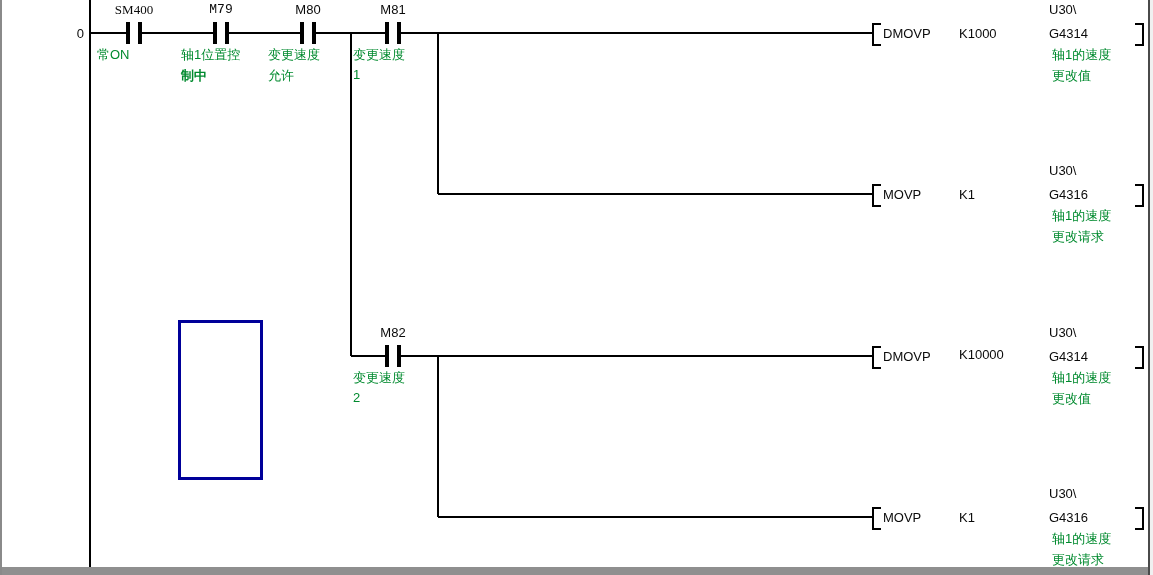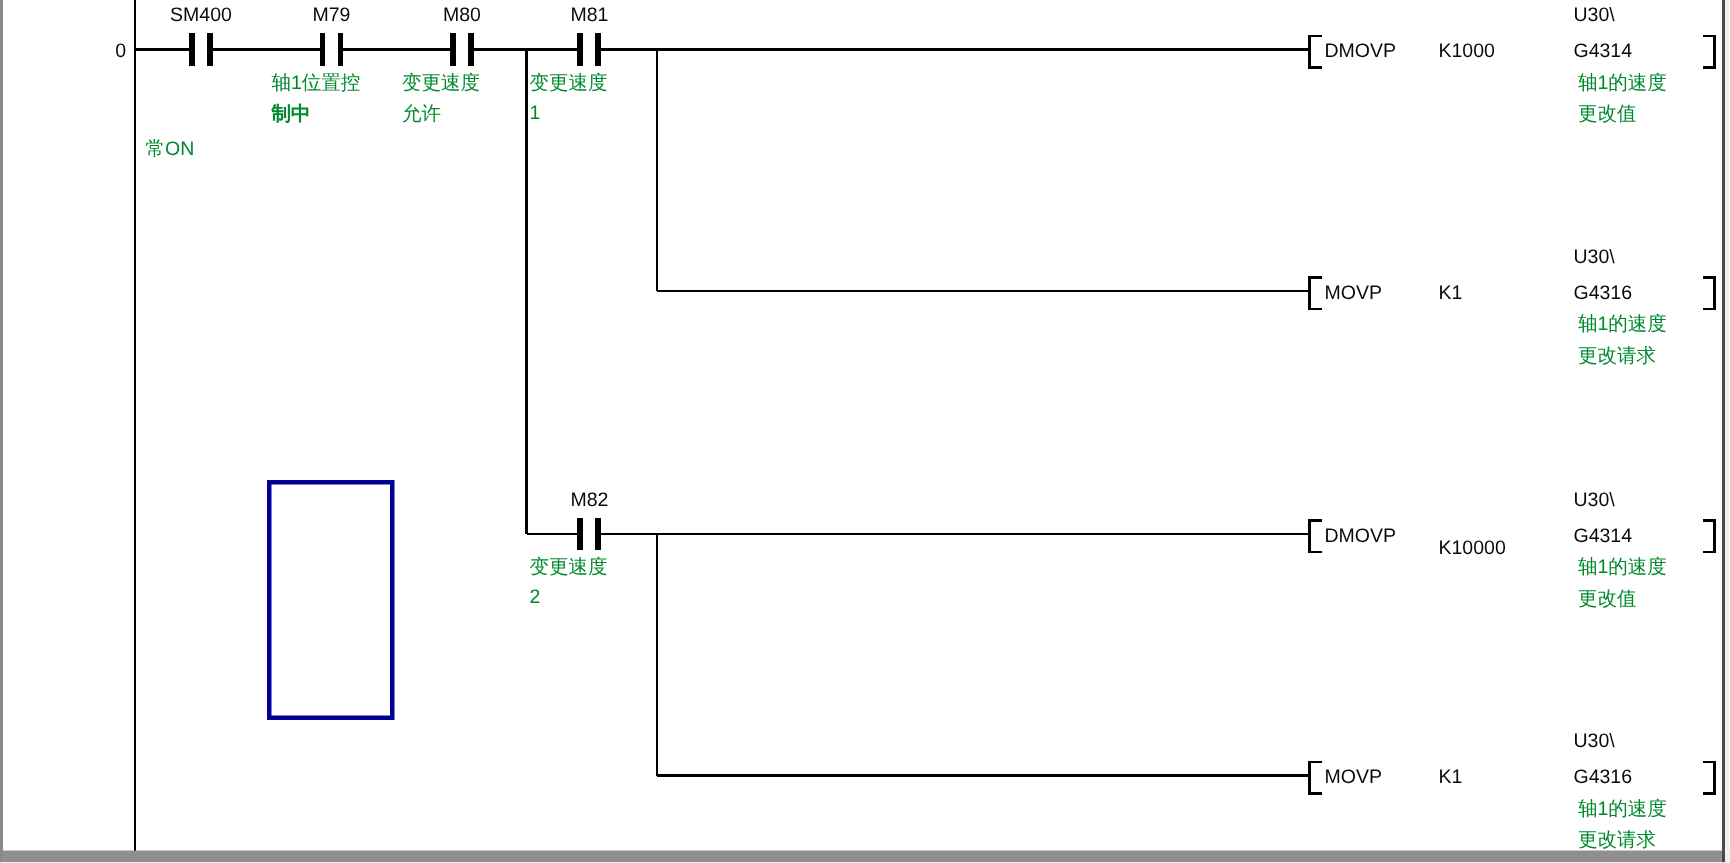--- a/index.html
+++ b/index.html
@@ -67,27 +67,27 @@
     <path d="M881 508 H873 V529 H881"></path>
 
     <path d="M1135 24 H1143 V45 H1135"></path>
     <path d="M1135 185 H1143 V206 H1135"></path>
     <path d="M1135 347 H1143 V368 H1135"></path>
     <path d="M1135 508 H1143 V529 H1135"></path>
   </svg>
 
   <div class="rung-num">0</div>
 
-  <div class="txt dev-label" style="left:134px;top:2px;">SM400</div>
-  <div class="txt dev-label" style="left:221px;top:2px;">M79</div>
+  <div class="txt dev-label" style="left:134px;top:2px;font-family:Liberation Serif, serif;">SM400</div>
+  <div class="txt dev-label" style="left:221px;top:2px;font-family:Liberation Mono, monospace;">M79</div>
   <div class="txt dev-label" style="left:308px;top:2px;">M80</div>
   <div class="txt dev-label" style="left:393px;top:2px;">M81</div>
   <div class="txt dev-label" style="left:393px;top:325px;">M82</div>
 
-  <div class="cmt" style="left:97px;top:46px;margin-top:44px;">常ON</div>
+  <div class="cmt" style="left:97px;top:46px;">常ON</div>
 
   <div class="cmt" style="left:181px;top:46px;">轴1位置控</div>
   <div class="cmt" style="left:181px;top:67px;font-weight:bold;">制中</div>
 
   <div class="cmt" style="left:268px;top:46px;">变更速度</div>
   <div class="cmt" style="left:268px;top:67px;">允许</div>
 
   <div class="cmt" style="left:353px;top:46px;">变更速度</div>
   <div class="cmt" style="left:353px;top:67px;">1</div>
 
@@ -102,21 +102,21 @@
   <div class="cmt" style="left:1052px;top:67px;">更改值</div>
 
   <div class="txt" style="left:883px;top:187px;">MOVP</div>
   <div class="txt" style="left:959px;top:187px;">K1</div>
   <div class="txt" style="left:1049px;top:163px;">U30\</div>
   <div class="txt" style="left:1049px;top:187px;">G4316</div>
   <div class="cmt" style="left:1052px;top:207px;">轴1的速度</div>
   <div class="cmt" style="left:1052px;top:228px;">更改请求</div>
 
   <div class="txt" style="left:883px;top:349px;">DMOVP</div>
-  <div class="txt" style="left:959px;top:357px;">K10000</div>
+  <div class="txt" style="left:959px;top:347px;">K10000</div>
   <div class="txt" style="left:1049px;top:325px;">U30\</div>
   <div class="txt" style="left:1049px;top:349px;">G4314</div>
   <div class="cmt" style="left:1052px;top:369px;">轴1的速度</div>
   <div class="cmt" style="left:1052px;top:390px;">更改值</div>
 
   <div class="txt" style="left:883px;top:510px;">MOVP</div>
   <div class="txt" style="left:959px;top:510px;">K1</div>
   <div class="txt" style="left:1049px;top:486px;">U30\</div>
   <div class="txt" style="left:1049px;top:510px;">G4316</div>
   <div class="cmt" style="left:1052px;top:530px;">轴1的速度</div>

